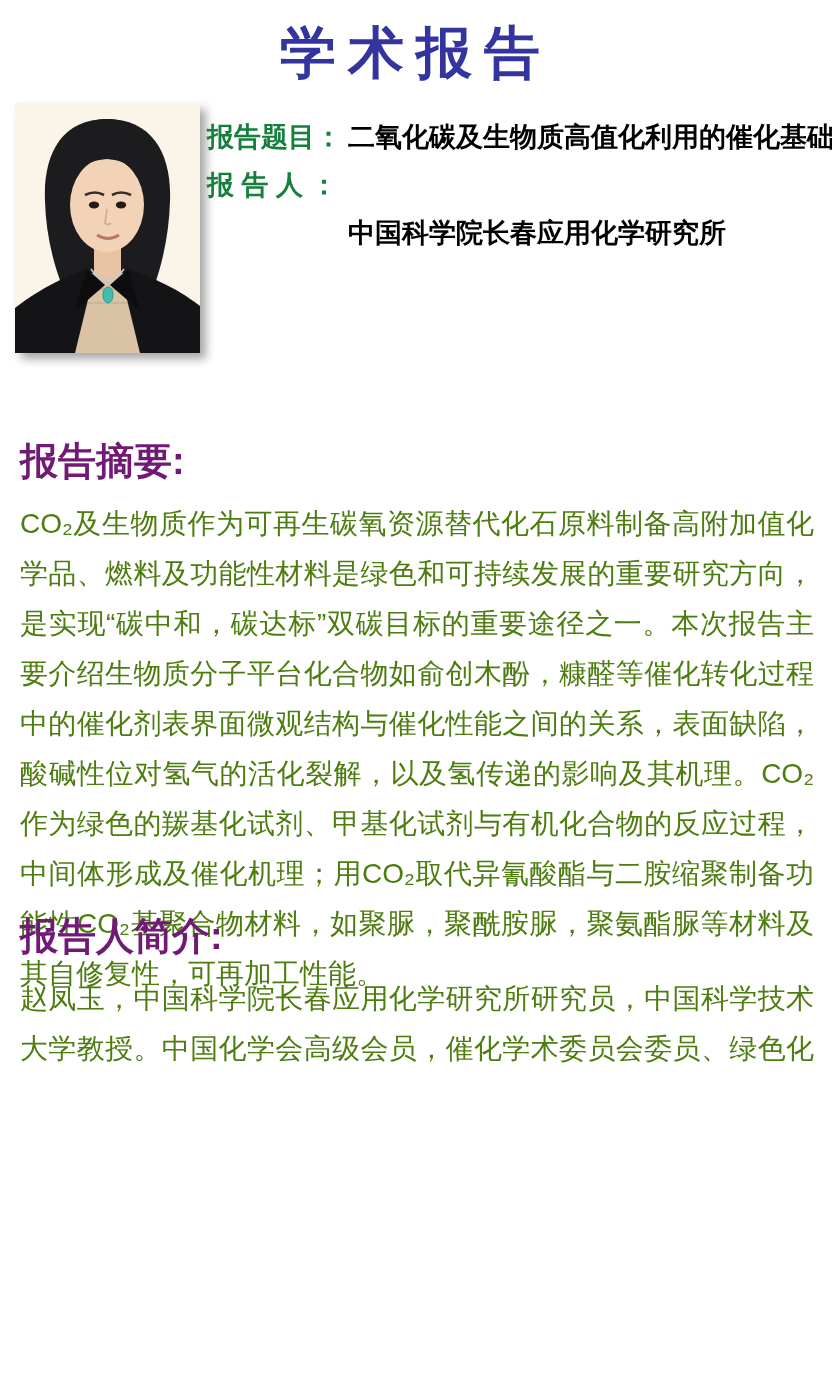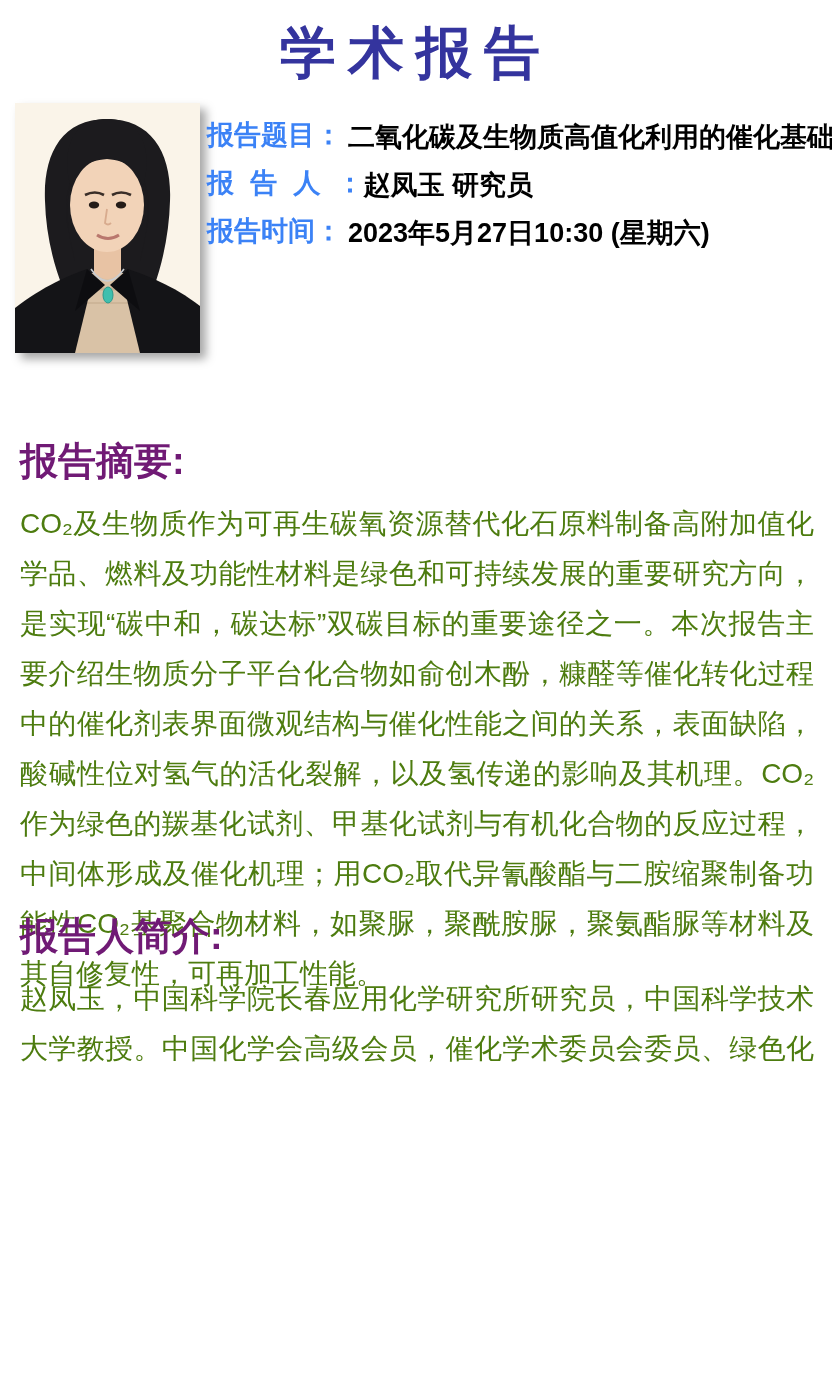--- a/index.html
+++ b/index.html
@@ -33,23 +33,22 @@
     position:absolute;left:207px;top:121px;width:625px;
   }
   .info-row{
     display:flex;align-items:flex-start;
     margin-bottom:15px;
     font-weight:bold;
     font-size:27px;line-height:33px;
   }
   .info-label{
     flex:0 0 141px;
-    color:#3b82f6;
+    color:#15803d;
     white-space:nowrap;
-    font-family:Liberation Mono, monospace;
   }
   .info-value{
     flex:1;
     color:#000000;
     white-space:nowrap;
   }
   
   .section{position:absolute;left:20px;width:794px;}
   .section-abstract{top:437px;}
   .section-bio{top:912px;}
@@ -110,25 +109,24 @@
     </svg>
   </div>
 
   <div class="info">
     <div class="info-row">
       <span class="info-label">报告题目：</span>
       <span class="info-value">二氧化碳及生物质高值化利用的催化基础</span>
     </div>
     <div class="info-row">
       <span class="info-label">报 告 人 ：</span>
-      <span class="info-value">赵凤玉 研究员</span>
     </div>
     <div class="info-row">
-      <span class="info-label">报告时间：</span>
-      <span class="info-value">2023年5月27日10:30 (星期六)</span>
+      <span class="info-label"></span>
+      <span class="info-value">中国科学院长春应用化学研究所</span>
     </div>
   </div>
 
   <div class="section section-abstract">
     <h2>报告摘要:</h2>
     <p>CO₂及生物质作为可再生碳氧资源替代化石原料制备高附加值化学品、燃料及功能性材料是绿色和可持续发展的重要研究方向，是实现“碳中和，碳达标”双碳目标的重要途径之一。本次报告主要介绍生物质分子平台化合物如俞创木酚，糠醛等催化转化过程中的催化剂表界面微观结构与催化性能之间的关系，表面缺陷，酸碱性位对氢气的活化裂解，以及氢传递的影响及其机理。CO₂作为绿色的羰基化试剂、甲基化试剂与有机化合物的反应过程，中间体形成及催化机理；用CO₂取代异氰酸酯与二胺缩聚制备功能性CO₂基聚合物材料，如聚脲，聚酰胺脲，聚氨酯脲等材料及其自修复性，可再加工性能。</p>
   </div>
 
   <div class="section section-bio">
     <h2>报告人简介:</h2>

